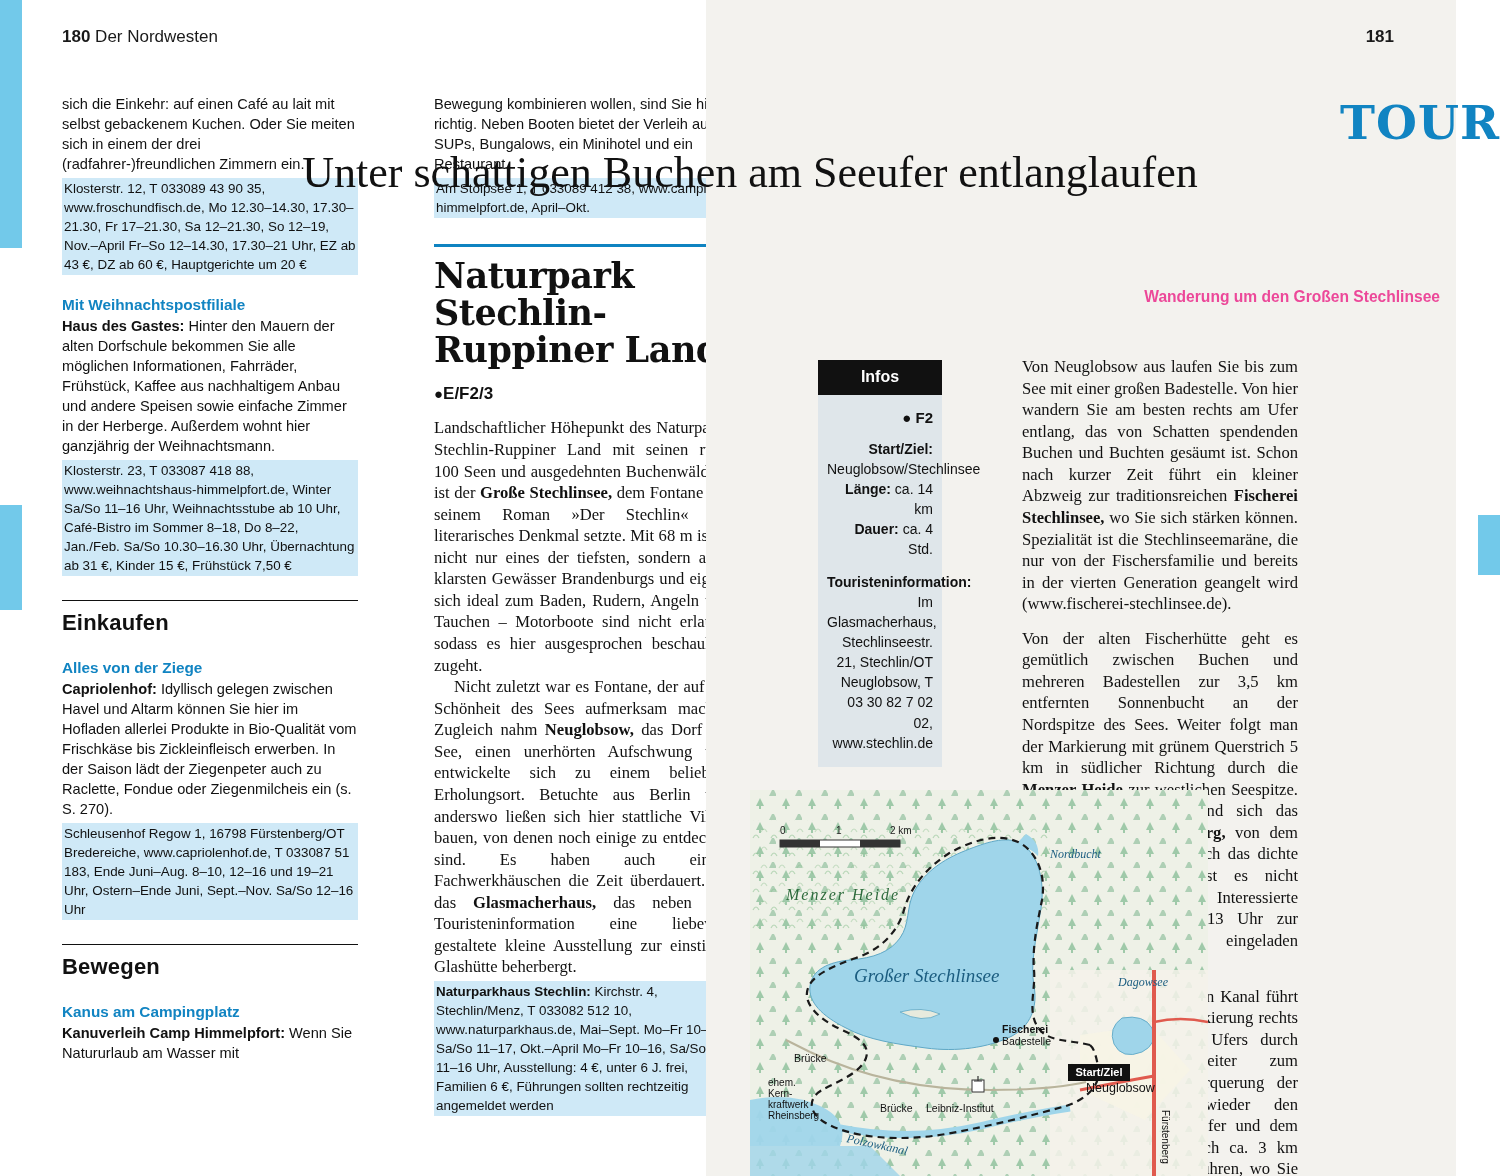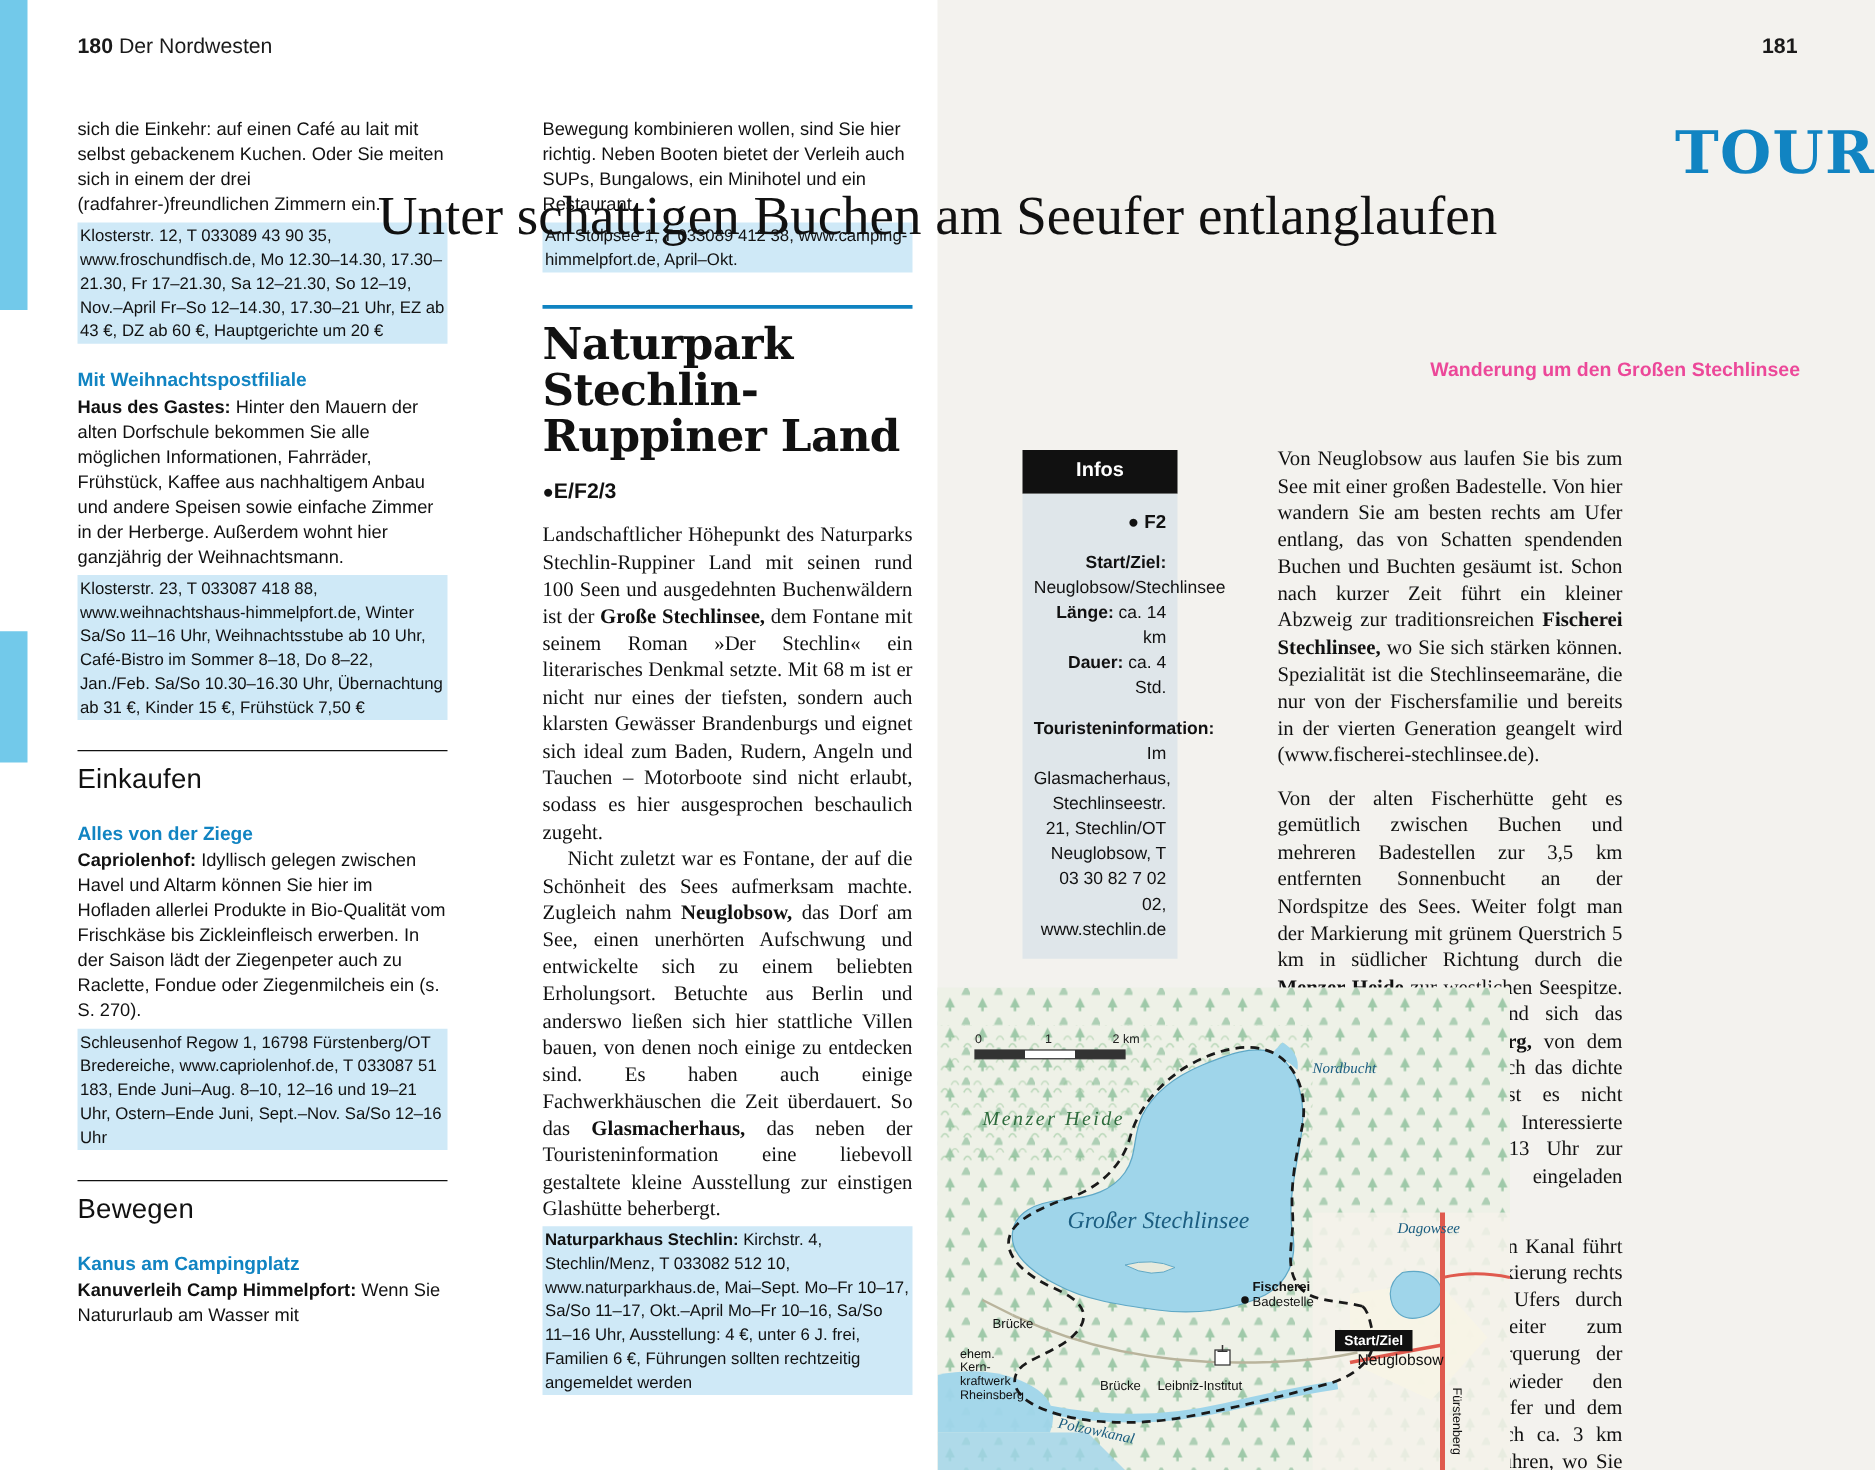--- a/index.html
+++ b/index.html
@@ -26,21 +26,21 @@
     font-size: 17px; color: #1a1a1a;
   }
   .folio-left b { font-weight: bold; }
   .folio-right {
     position: absolute; right: 62px; top: 27px;
     font-size: 17px; font-weight: bold; color: #1a1a1a;
   }
 
   
   .left-page { position: absolute; left: 0; top: 0; width: 750px; height: 1176px; }
-  .right-page { position: absolute; left: 750px; top: 0; width: 750px; height: 1176px; background: #f3f2ee; }
+  .right-page { position: absolute; left: 706px; top: 0; width: 750px; height: 1176px; background: #f3f2ee; }
 
   .col { position: absolute; width: 296px; font-size: 14.6px; line-height: 1.37; color: #111; }
   .col-1 { left: 62px; top: 95px; }
   .col-2 { left: 390px; top: 95px; margin-left: 44px; }
 
   .col p { margin: 0 0 0 0; }
   .para { margin-bottom: 3px; }
   .addr {
     background: #cfe9f7;
     display: block;
@@ -53,21 +53,21 @@
     color: #1184c2; font-weight: bold; font-size: 15.3px;
     margin-top: 20px; margin-bottom: 1px;
   }
   .bold { font-weight: bold; }
 
   .section-rule {
     border-top: 1.5px solid #111;
     margin-top: 24px; margin-bottom: 7px;
   }
   .section-title {
-    font-size: 22px; font-weight: normal; color: #111;
+    font-size: 22px; font-weight: bold; color: #111;
     letter-spacing: 0.2px; margin-bottom: 2px;
   }
 
   
   .serif {
     font-family: "Liberation Serif", serif;
     font-size: 16.6px; line-height: 1.3; text-align: justify;
     hyphens: auto;
   }
 

